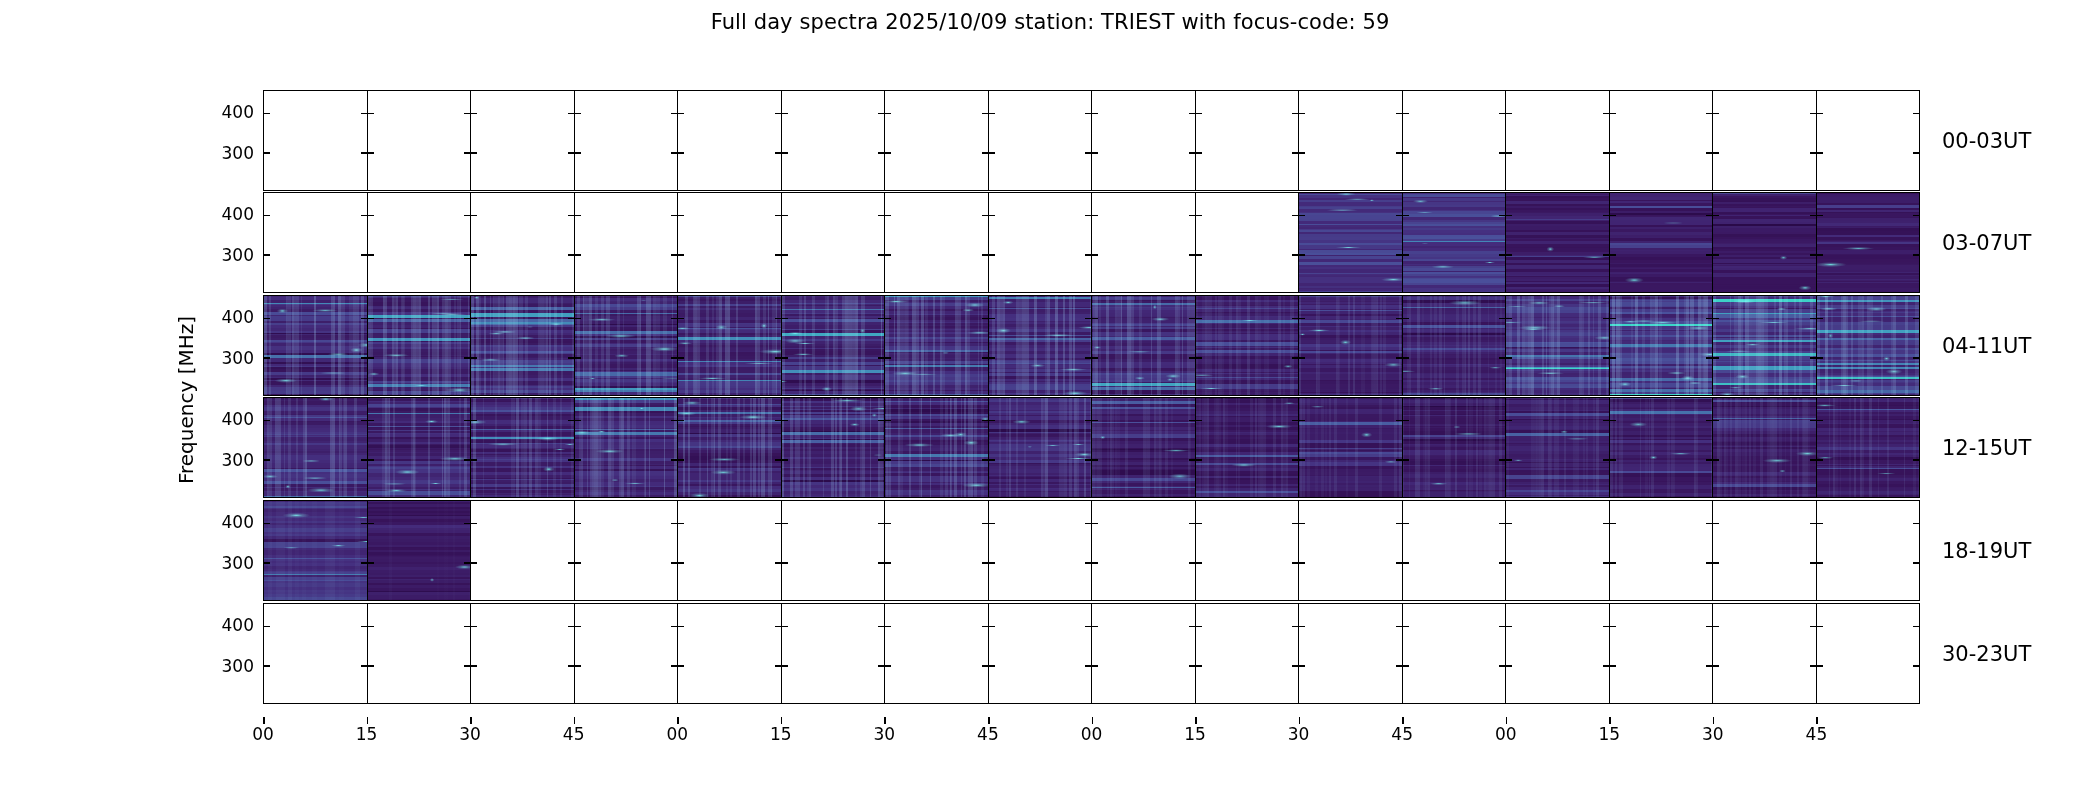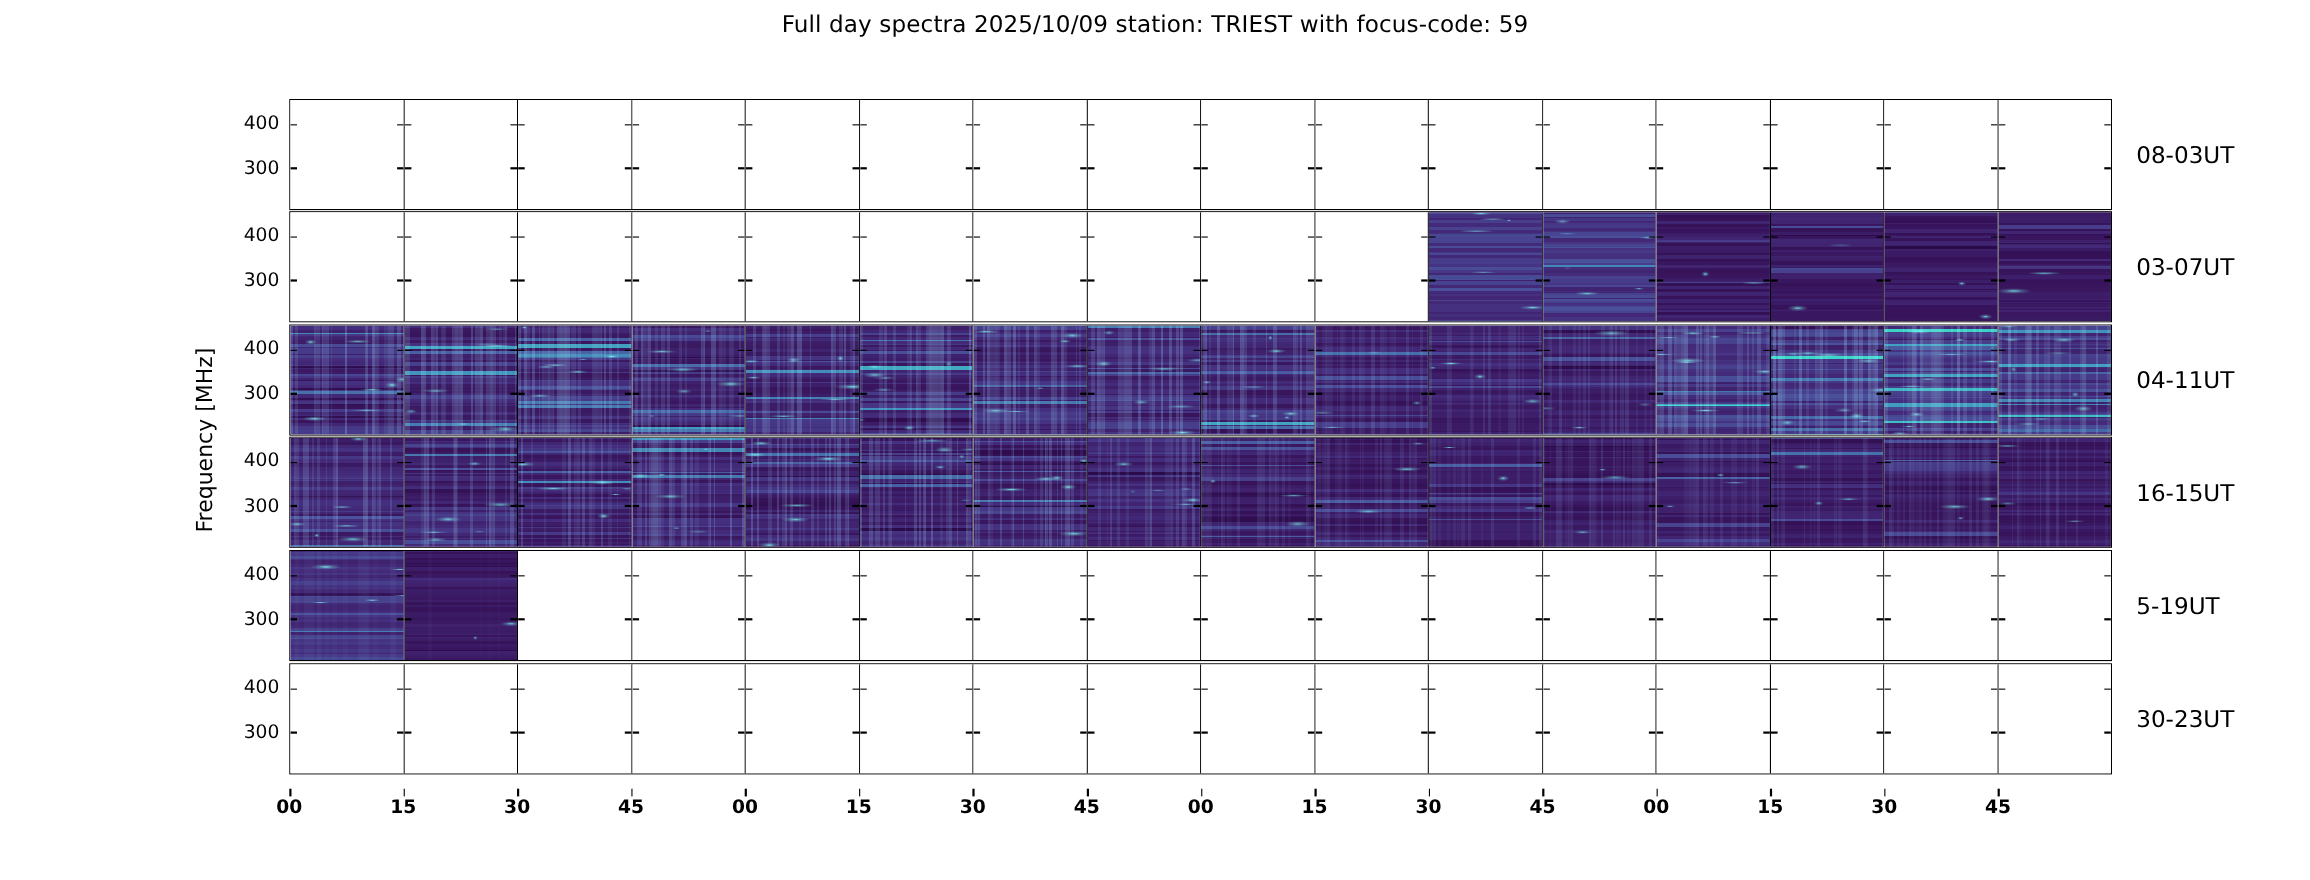--- a/index.html
+++ b/index.html
@@ -122,21 +122,20 @@
     white-space: nowrap;
   }
 
   
   #xticks {
     position: absolute;
     left: 263px;
     top: 724px;
     width: 1657px;
     height: 30px;
-    font-weight: bold;
   }
   .xtick-label {
     position: absolute;
     top: 0;
     transform: translateX(-50%);
     font-size: 17px;
     color: #000000;
   }
   .xtick-mark {
     position: absolute;
@@ -1032,39 +1031,39 @@
       <div class="xtick-mark" style="left: 1449.88px;"></div>
       <div class="xtick-label" style="left: 1449.88px;">30</div>
       <div class="xtick-mark" style="left: 1553.44px;"></div>
       <div class="xtick-label" style="left: 1553.44px;">45</div>
     </div>
 
 <div class="ytick-group" style="top: 90px; height: 101px; position: absolute;">
       <div class="ytick" style="top: 22%;">400</div>
       <div class="ytick" style="top: 62%;">300</div>
     </div>
-    <div class="rowlabel" style="top: 140.5px;">08-03UT</div>
+    <div class="rowlabel" style="top: 140.5px;">00-03UT</div>
     <div class="ytick-group" style="top: 192px; height: 101px; position: absolute;">
       <div class="ytick" style="top: 22%;">400</div>
       <div class="ytick" style="top: 62%;">300</div>
     </div>
     <div class="rowlabel" style="top: 242.5px;">03-07UT</div>
     <div class="ytick-group" style="top: 295px; height: 101px; position: absolute;">
       <div class="ytick" style="top: 22%;">400</div>
       <div class="ytick" style="top: 62%;">300</div>
     </div>
     <div class="rowlabel" style="top: 345.5px;">04-11UT</div>
     <div class="ytick-group" style="top: 397px; height: 101px; position: absolute;">
       <div class="ytick" style="top: 22%;">400</div>
       <div class="ytick" style="top: 62%;">300</div>
     </div>
-    <div class="rowlabel" style="top: 447.5px;">16-15UT</div>
+    <div class="rowlabel" style="top: 447.5px;">12-15UT</div>
     <div class="ytick-group" style="top: 500px; height: 101px; position: absolute;">
       <div class="ytick" style="top: 22%;">400</div>
       <div class="ytick" style="top: 62%;">300</div>
     </div>
-    <div class="rowlabel" style="top: 550.5px;">5-19UT</div>
+    <div class="rowlabel" style="top: 550.5px;">18-19UT</div>
     <div class="ytick-group" style="top: 603px; height: 101px; position: absolute;">
       <div class="ytick" style="top: 22%;">400</div>
       <div class="ytick" style="top: 62%;">300</div>
     </div>
     <div class="rowlabel" style="top: 653.5px;">30-23UT</div>
   </div>
 
 </body></html>

